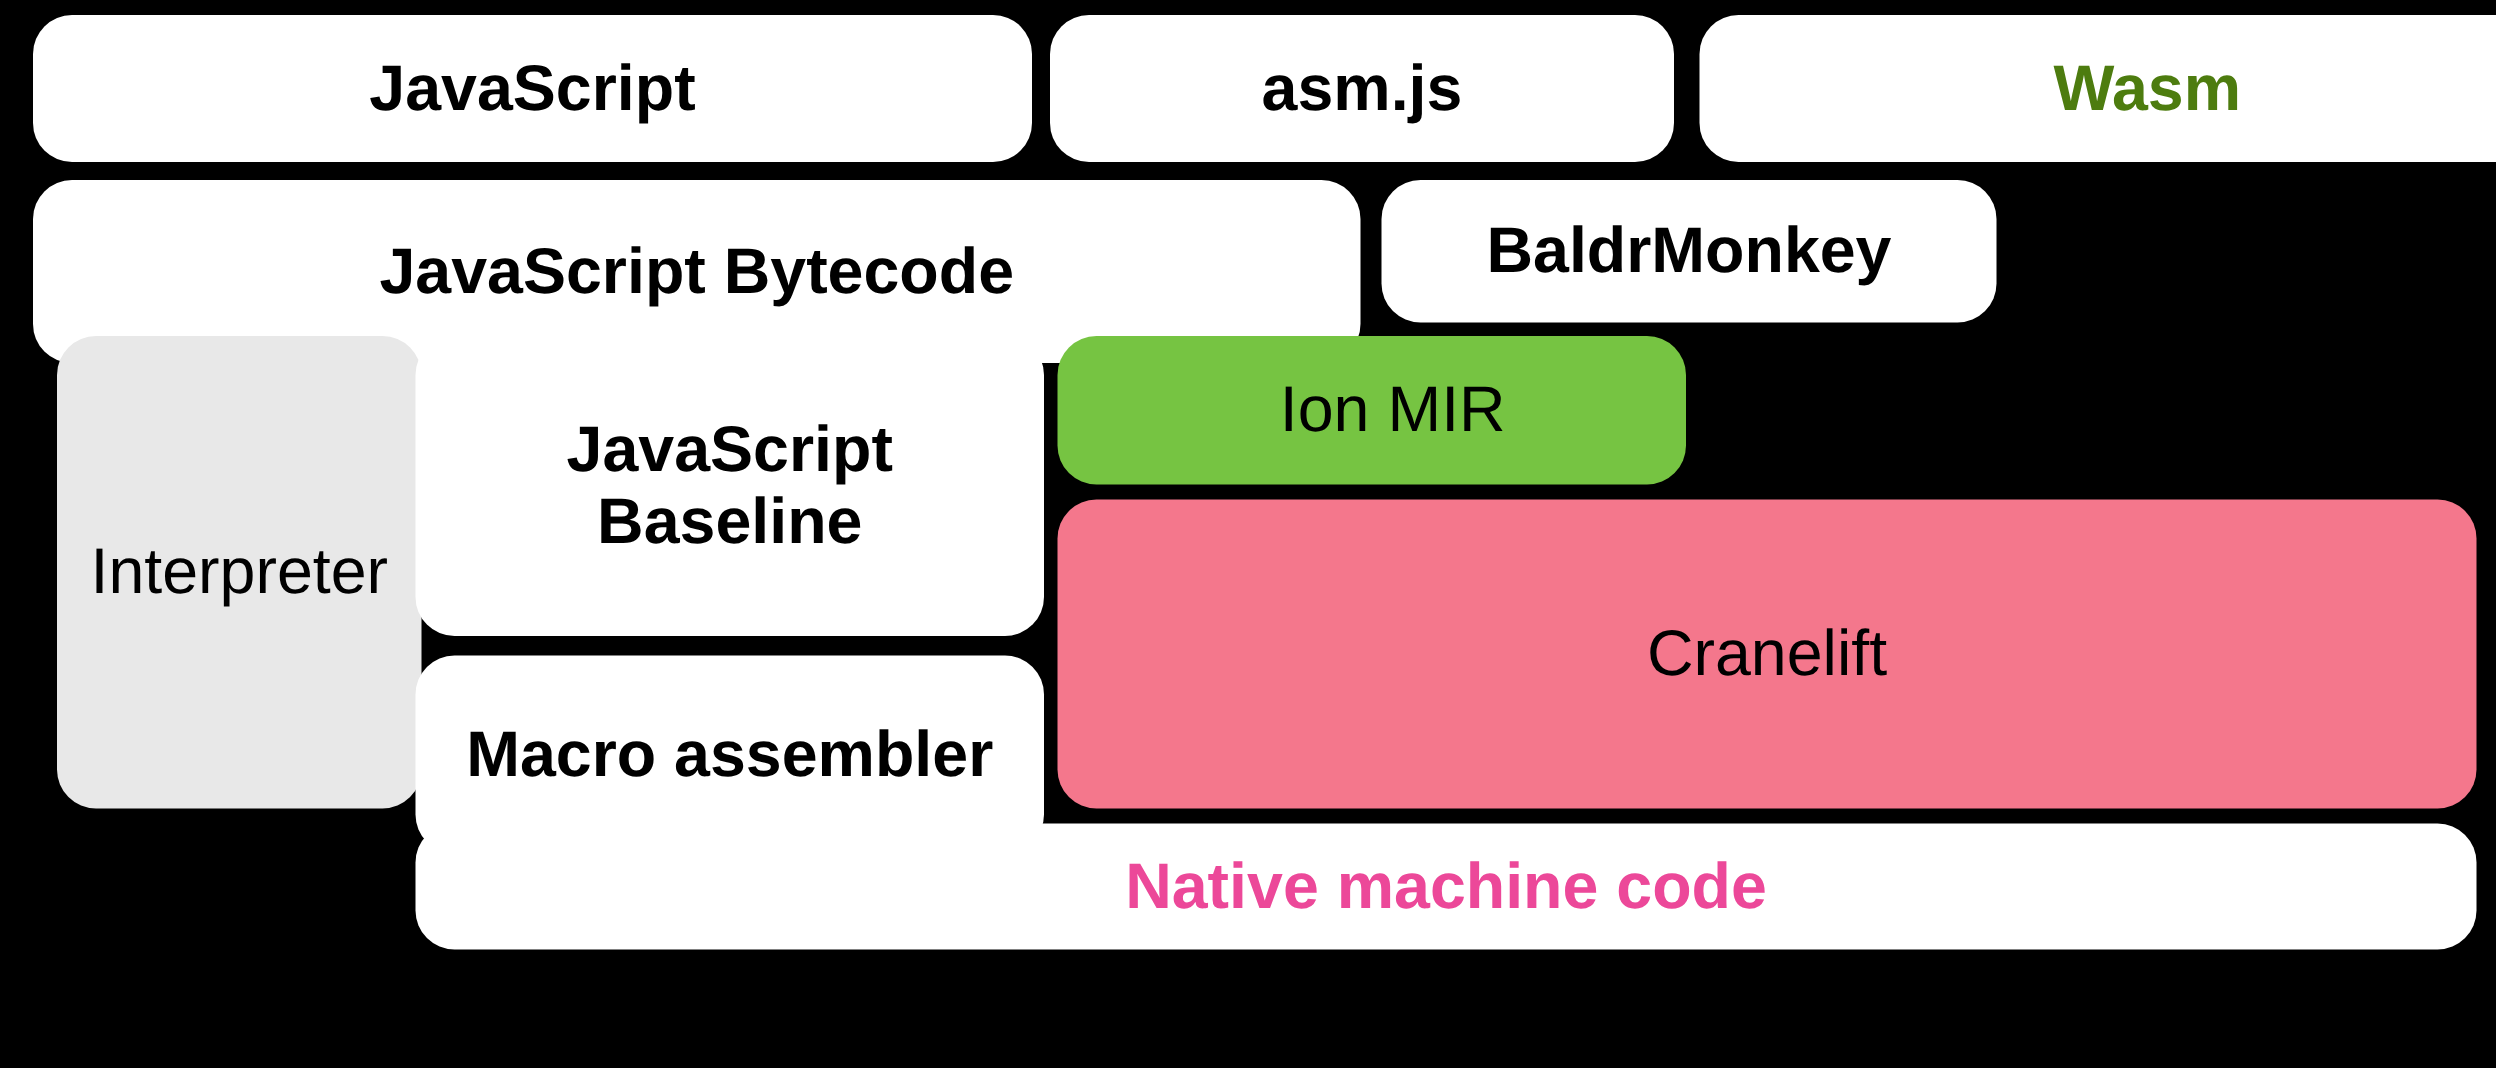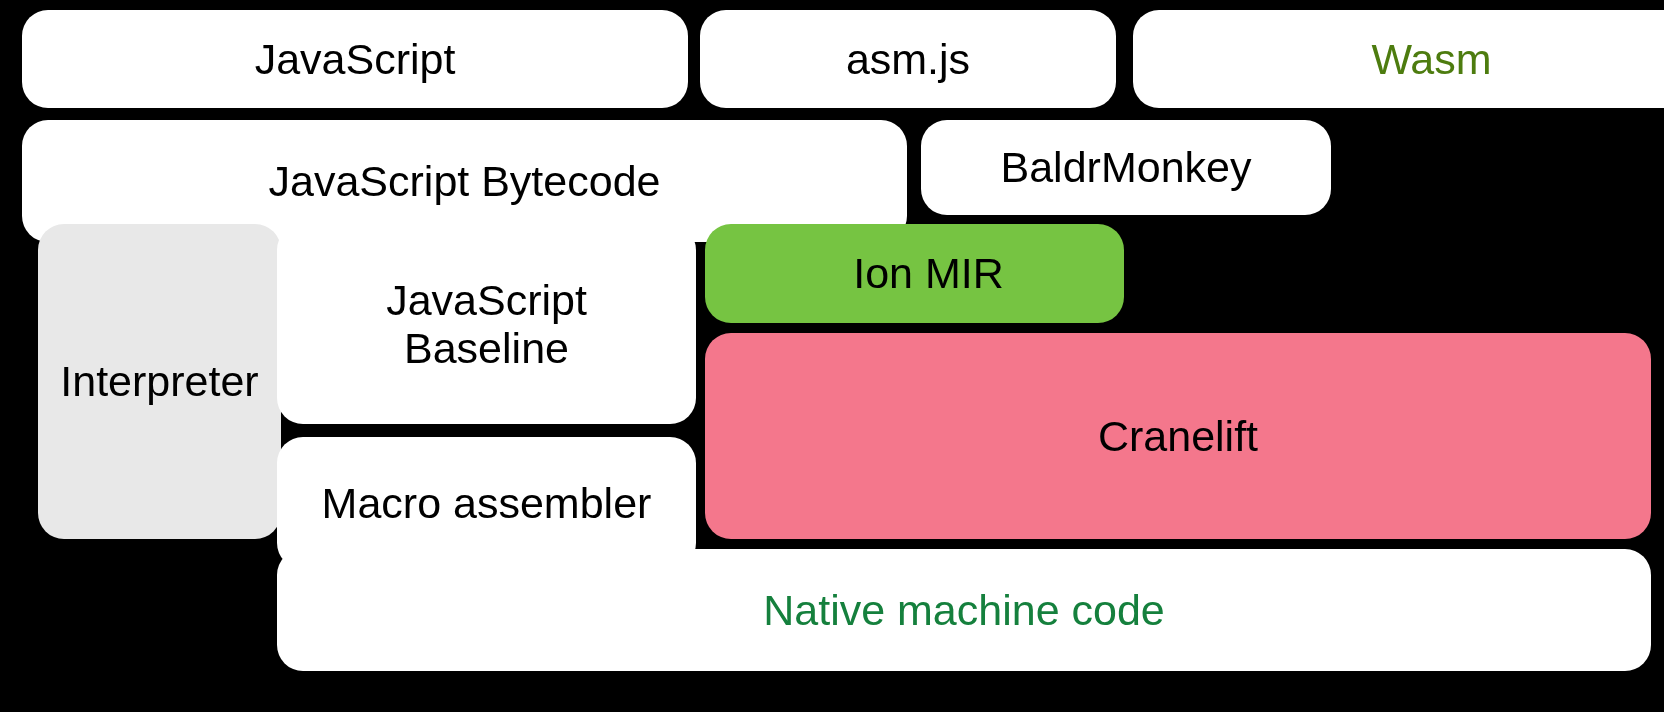--- a/index.html
+++ b/index.html
@@ -26,34 +26,34 @@
     text-align: center;
     border-radius: 26px;
     color: #000000;
     font-family: "Liberation Sans", sans-serif;
     font-size: 43px;
     line-height: 1.12;
     letter-spacing: 0px;
     white-space: pre-line;
     padding: 0 8px;
   }
-  .node.white  { background: #ffffff; }
+  .node.white  { background: #ffffff; font-weight: bold; }
   .node.grey   { background: #e8e8e8; }
   .node.green  { background: #76c442; }
   .node.pink   { background: #f4778c; }
 </style>
 </head>
 <body>
 
 <div id="diagram" style="background: rgb(0, 0, 0);">
     <div class="node white" style="left: 22px; top: 10px; width: 666px; height: 98px; background: rgb(255, 255, 255); color: rgb(0, 0, 0);">JavaScript</div>
     <div class="node white" style="left: 700px; top: 10px; width: 416px; height: 98px; background: rgb(255, 255, 255); color: rgb(0, 0, 0);">asm.js</div>
     <div class="node white" style="left: 1133px; top: 10px; width: 597px; height: 98px; background: rgb(255, 255, 255); color: #4d7c0f;">Wasm</div>
     <div class="node white" style="left: 22px; top: 120px; width: 885px; height: 122px; background: rgb(255, 255, 255); color: rgb(0, 0, 0);">JavaScript Bytecode</div>
     <div class="node white" style="left: 921px; top: 120px; width: 410px; height: 95px; background: rgb(255, 255, 255); color: rgb(0, 0, 0);">BaldrMonkey</div>
     <div class="node grey" style="left: 22px; top: 224px; width: 243px; height: 315px; background: rgb(232, 232, 232); color: rgb(0, 0, 0); margin-left: 16px;">Interpreter</div>
     <div class="node white" style="left: 277px; top: 224px; width: 419px; height: 200px; background: rgb(255, 255, 255); color: rgb(0, 0, 0);">JavaScript
 Baseline</div>
     <div class="node green" style="left: 705px; top: 224px; width: 419px; height: 99px; background: rgb(118, 196, 66); color: rgb(0, 0, 0); padding-left: 36px;">Ion MIR</div>
     <div class="node pink" style="left: 705px; top: 333px; width: 946px; height: 206px; background: rgb(244, 119, 140); color: rgb(0, 0, 0);">Cranelift</div>
     <div class="node white" style="left: 277px; top: 437px; width: 419px; height: 132px; background: rgb(255, 255, 255); color: rgb(0, 0, 0);">Macro assembler</div>
-    <div class="node white" style="left: 277px; top: 549px; width: 1374px; height: 122px; background: rgb(255, 255, 255); color: #15803d;">Native machine code</div>
+    <div class="node white" style="left: 277px; top: 549px; width: 1374px; height: 84px; background: rgb(255, 255, 255); color: #ec4899;">Native machine code</div>
   </div>
 
 </body></html>

